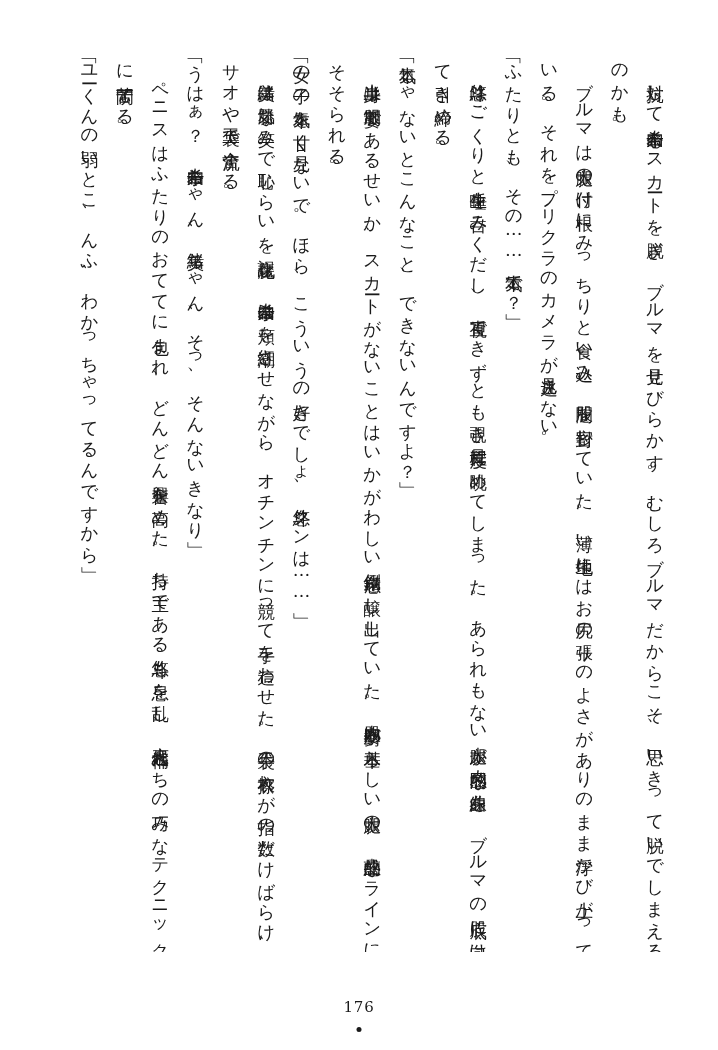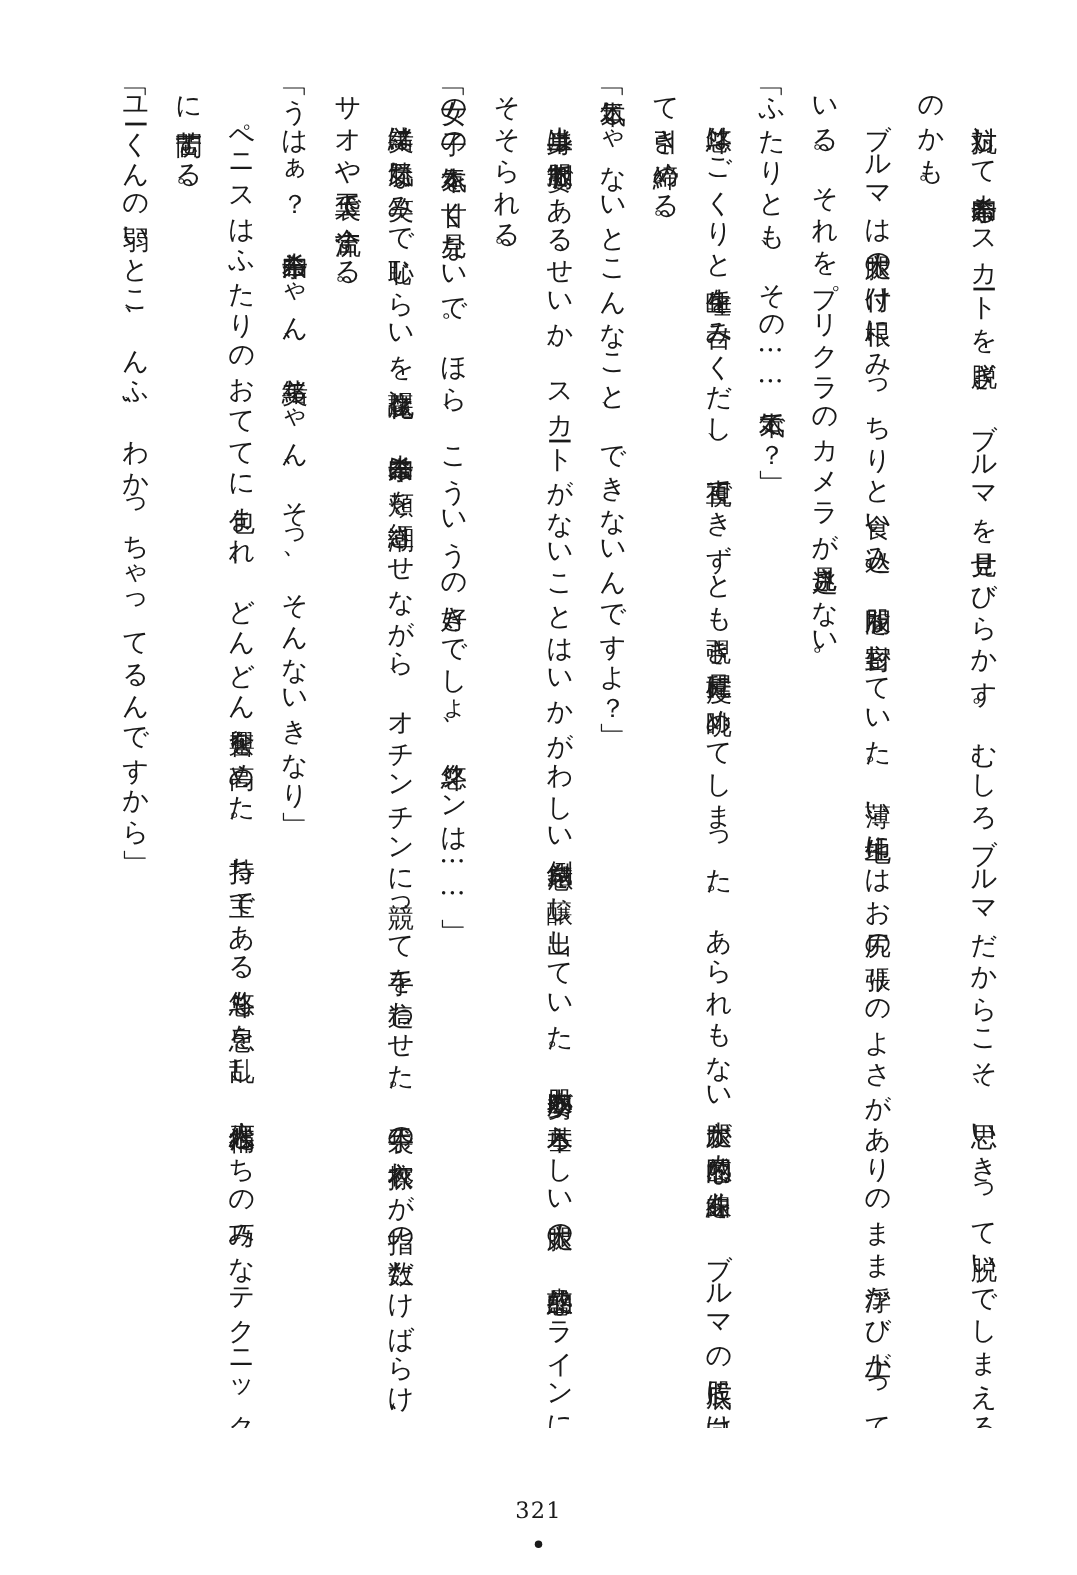--- a/index.html
+++ b/index.html
@@ -78,15 +78,15 @@
     <p>悠斗はごくりと生唾を呑みくだし、直視できずとも覗き見程度に眺めてしまった。あられもない太腿が肉感的な曲線を、ブルマの股底に向けて引き締める。</p>
     <p class="noindent">「本気じゃないとこんなこと、できないんですよ？」</p>
     <p>上半身は制服姿であるせいか、スカートがないことはいかがわしい倒錯感を醸し出していた。内股姿勢が基本らしい太腿の、蠱惑的なラインにそそられる。</p>
     <p class="noindent">「女の子の本気を甘く見ないで。ほら、こういうの好きでしょ、悠斗クンは……」</p>
     <p>美緒は勝気な笑みで恥じらいを誤魔化し、由希奈は頬を紅潮させながら、オチンチンに競って手を這わせた。手袋の衣擦れが指の数だけばらけ、サオや玉袋で合流する。</p>
     <p class="noindent">「うはぁ？　由希奈ちゃん、美緒ちゃん、そっ、そんないきなり」</p>
     <p>ペニスはふたりのおててに包まれ、どんどん興奮を高めた。持ち主である悠斗も息を乱し、恋人候補たちの巧みなテクニックに苦悶する。</p>
     <p class="noindent">「ユーくんの弱いとこ、んふ、わかっちゃってるんですから」</p>
   </div>
 
-  <div class="pagenum">321</div>
+  <div class="pagenum">176</div>
   <div class="mark"></div>
 </div>
 
 </body></html>

